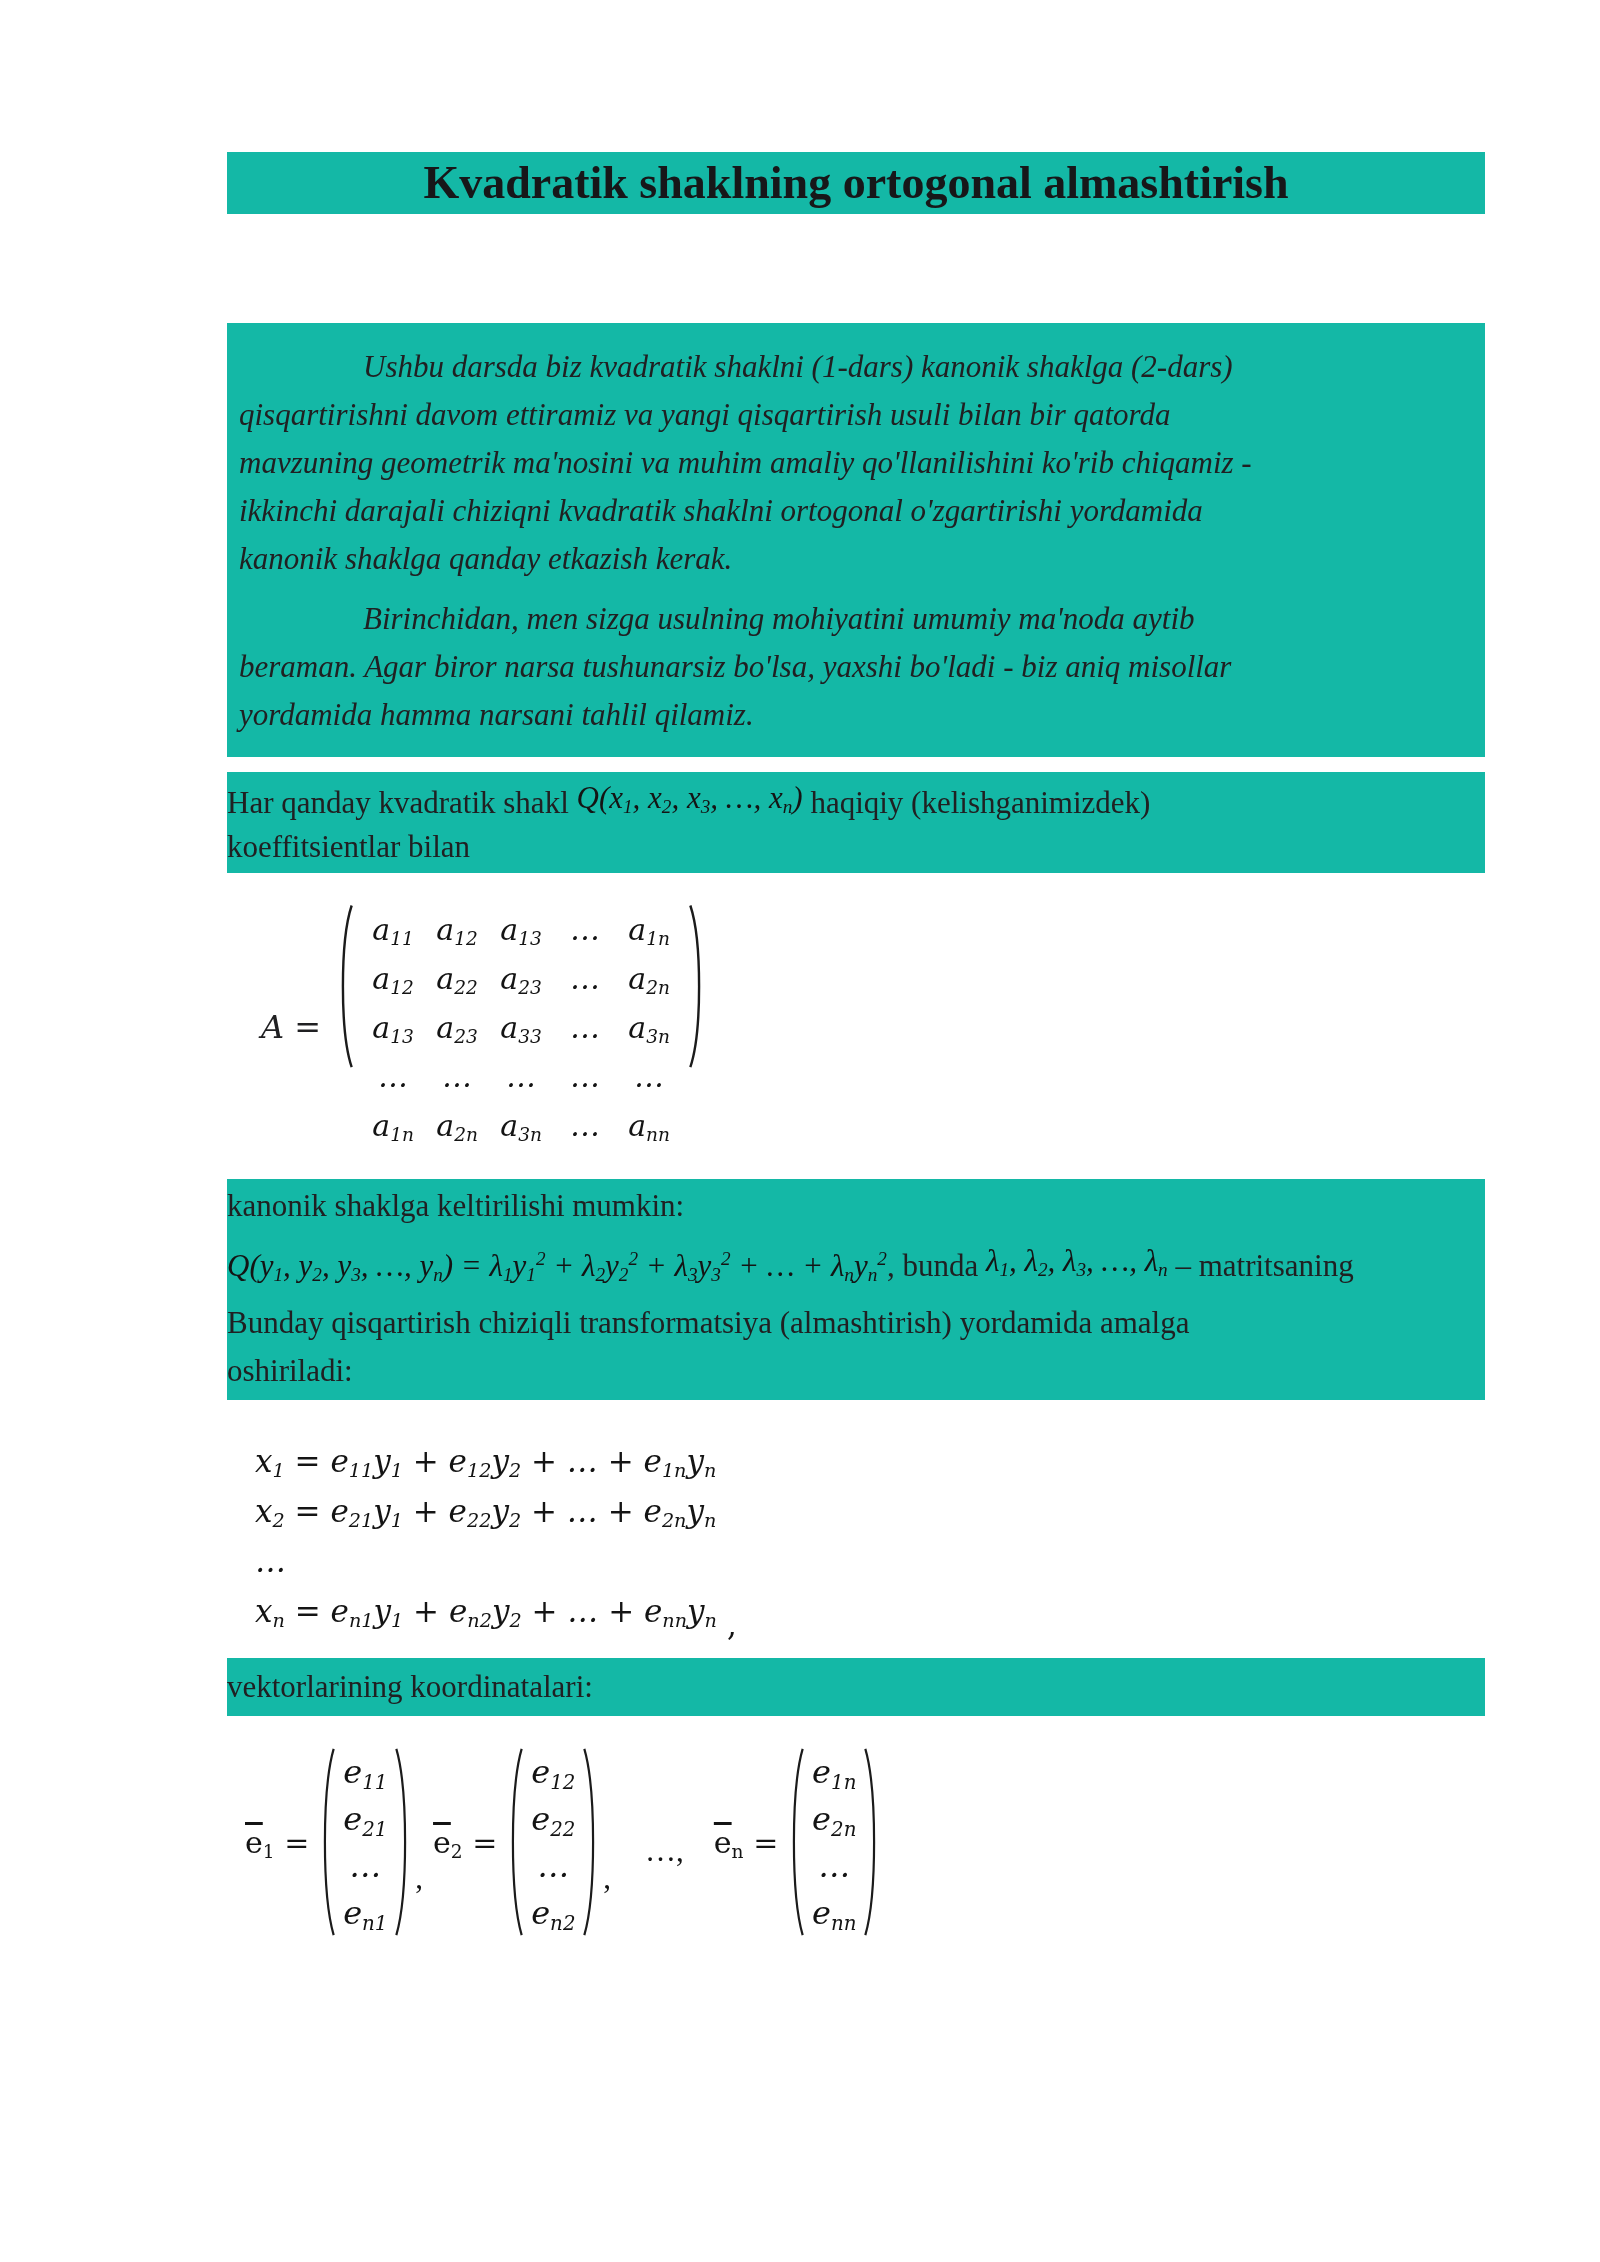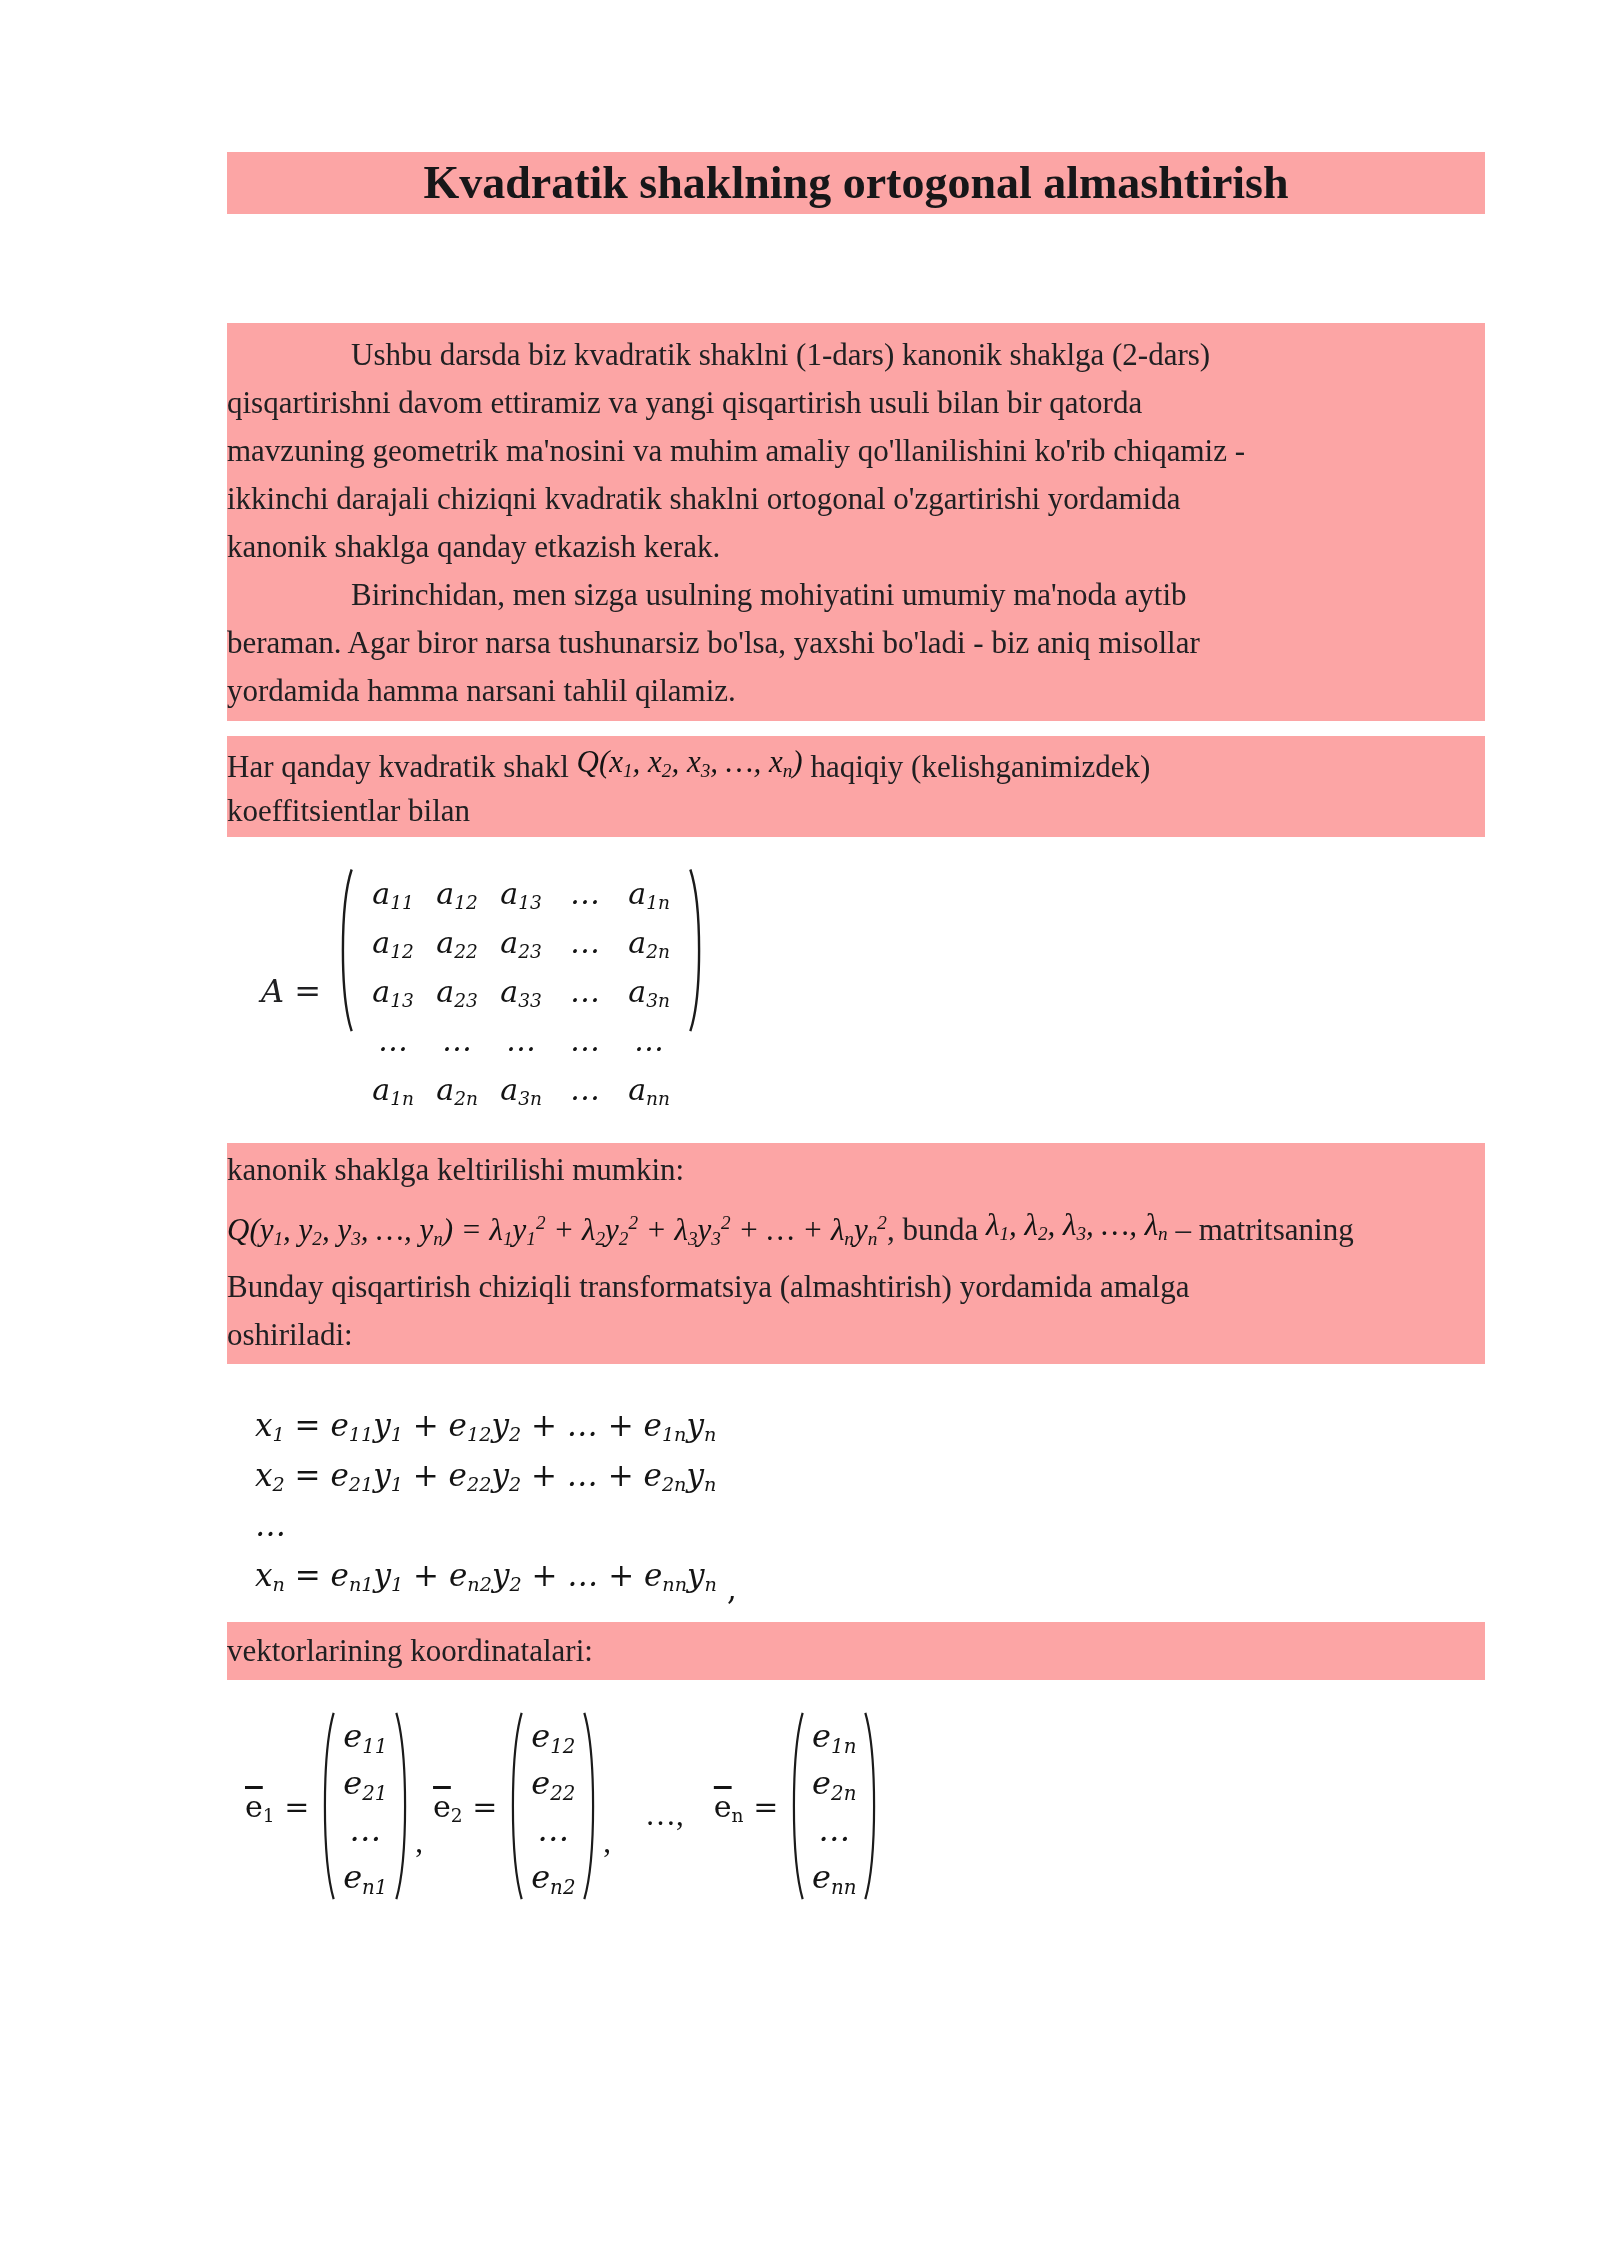--- a/index.html
+++ b/index.html
@@ -3,27 +3,27 @@
 <meta charset="utf-8">
 <style>
   html,body{margin:0;padding:0;}
   body{
     width:1600px;height:2262px;position:relative;
     background:#ffffff;
     font-family:"Liberation Serif", serif;
     color:#202022;
   }
   .col{position:absolute;left:227px;top:0;width:1258px;}
-  .band{background:#fca5a5;}
+  .band{background:#14b8a6;}
   .title-band{
     margin-top:152px;height:62px;line-height:62px;
     text-align:center;font-size:46px;font-weight:bold;color:#171719;
   }
   .intro-band{margin-top:109px;padding:8px 0 6px 0;font-size:31px;line-height:48px;}
-  .intro-band p{margin:0;text-indent:124px;white-space:pre-line;}
+  .intro-band p{margin:12px;text-indent:124px;white-space:pre-line;font-style:italic;}
   .quad-band{margin-top:15px;padding:4px 0;font-size:31px;line-height:44px;}
   .quad-band p{margin:0;}
   .canon-band{margin-top:28px;padding:5px 0;font-size:31px;}
   .canon-band .l1{margin:0;line-height:44px;}
   .canon-band .l2{margin:0;line-height:66px;white-space:nowrap;}
   .canon-band .l3{margin:0;line-height:46px;}
   .canon-band .l4{margin:0;line-height:48px;white-space:pre-line;}
   .coeff-band{margin-top:22px;padding:6px 0;font-size:31px;line-height:46px;}
   .coeff-band p{margin:0;}
 

